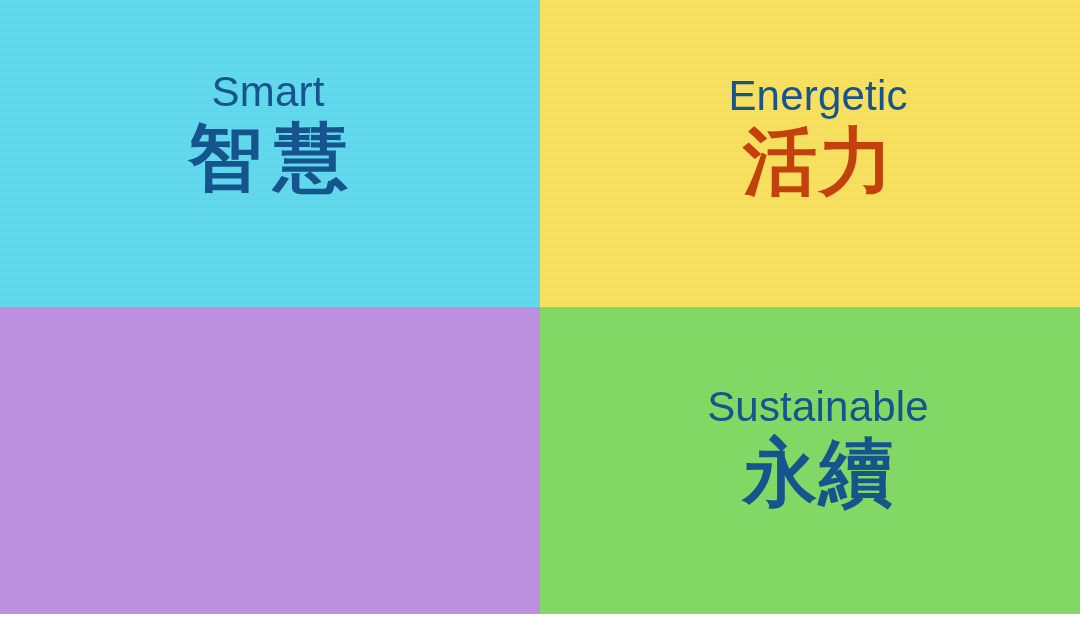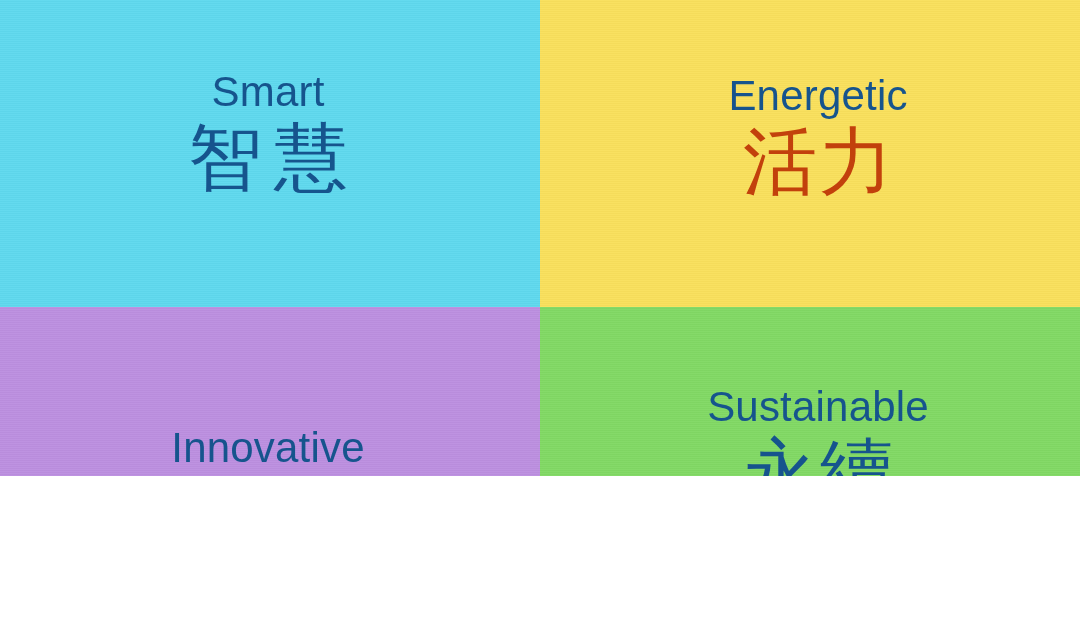--- a/index.html
+++ b/index.html
@@ -59,60 +59,59 @@
   }
   .en-label {
     font-size: 42px;
     font-weight: 400;
     letter-spacing: 0.2px;
     line-height: 1.05;
     white-space: nowrap;
   }
   .zh-label {
     font-size: 74px;
-    font-weight: 400;
+    font-weight: 700;
     letter-spacing: 4px;
     line-height: 1.08;
     margin-top: 4px;
     white-space: nowrap;
     text-indent: 4px;
   }
   
   #q-smart .label-stack      { transform: translate(-2px, -20px); }
   #q-energetic .label-stack  { transform: translate(8px, -16px); justify-content: flex-end; }
   #q-innovative .label-stack { transform: translate(-2px, -14px); }
   #q-sustainable .label-stack{ transform: translate(8px, -14px); }
 
   #q-smart .zh-label      { letter-spacing: 12px; text-indent: 12px; }
   #q-energetic .zh-label  { letter-spacing: 2px;  text-indent: 2px; }
   #q-innovative .zh-label { letter-spacing: 2px;  text-indent: 2px; }
   #q-sustainable .zh-label{ letter-spacing: 2px;  text-indent: 2px; }
 </style>
 </head>
 <body>
 
-<div id="board" style="width: 1080px; height: 476px; grid-template-columns: 540px 540px; grid-template-rows: 307px 311px;">
+<div id="board" style="width: 1080px; height: 614px; grid-template-columns: 540px 540px; grid-template-rows: 307px 311px;">
 
   <div class="quadrant q-cyan" id="q-smart" style="background-color: rgb(95, 217, 238);">
     <div class="label-stack">
       <div class="en-label" style="color: rgb(22, 84, 141);">Smart</div>
       <div class="zh-label" style="color: rgb(22, 84, 141);">智慧</div>
     </div>
   </div>
 
   <div class="quadrant q-yellow" id="q-energetic" style="background-color: rgb(249, 224, 92);">
     <div class="label-stack">
       <div class="en-label" style="color: rgb(22, 84, 141);">Energetic</div>
       <div class="zh-label" style="color: #c2410c;">活力</div>
     </div>
   </div>
 
   <div class="quadrant q-purple" id="q-innovative" style="background-color: rgb(188, 143, 224);">
     <div class="label-stack">
-      <div class="en-label" style="color: rgb(22, 84, 141);">Innovative</div>
     </div>
   </div>
 
   <div class="quadrant q-green" id="q-sustainable" style="background-color: rgb(129, 217, 100);">
     <div class="label-stack">
       <div class="en-label" style="color: rgb(22, 84, 141);">Sustainable</div>
       <div class="zh-label" style="color: rgb(22, 84, 141);">永續</div>
     </div>
   </div>
 

